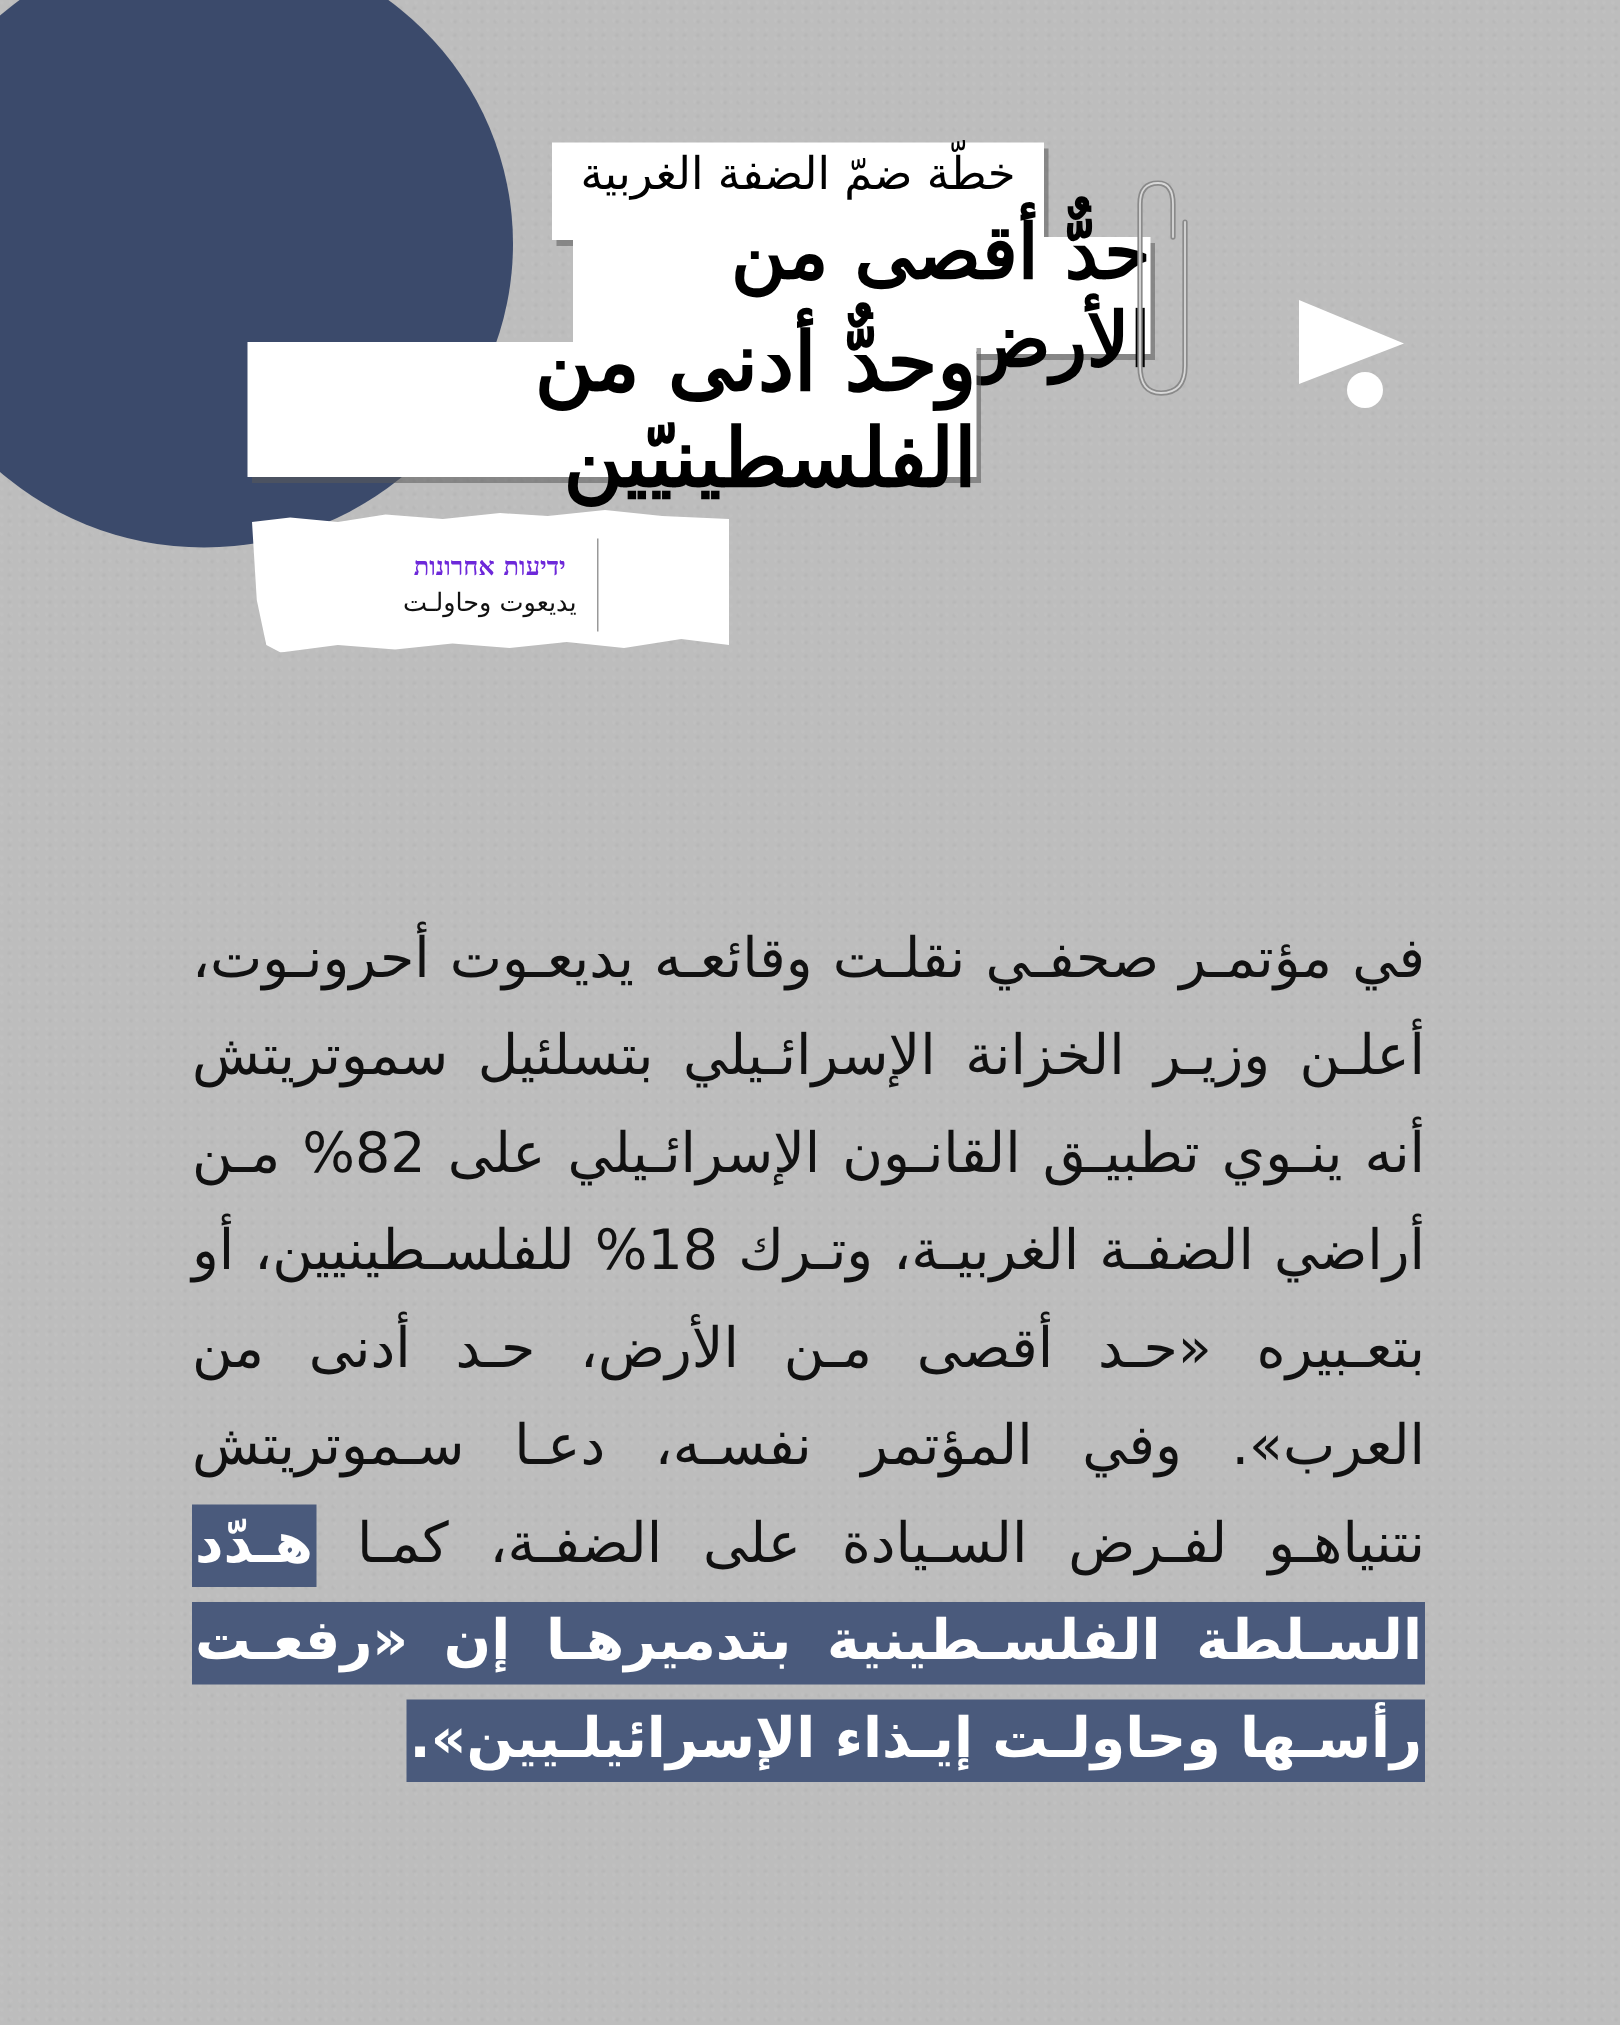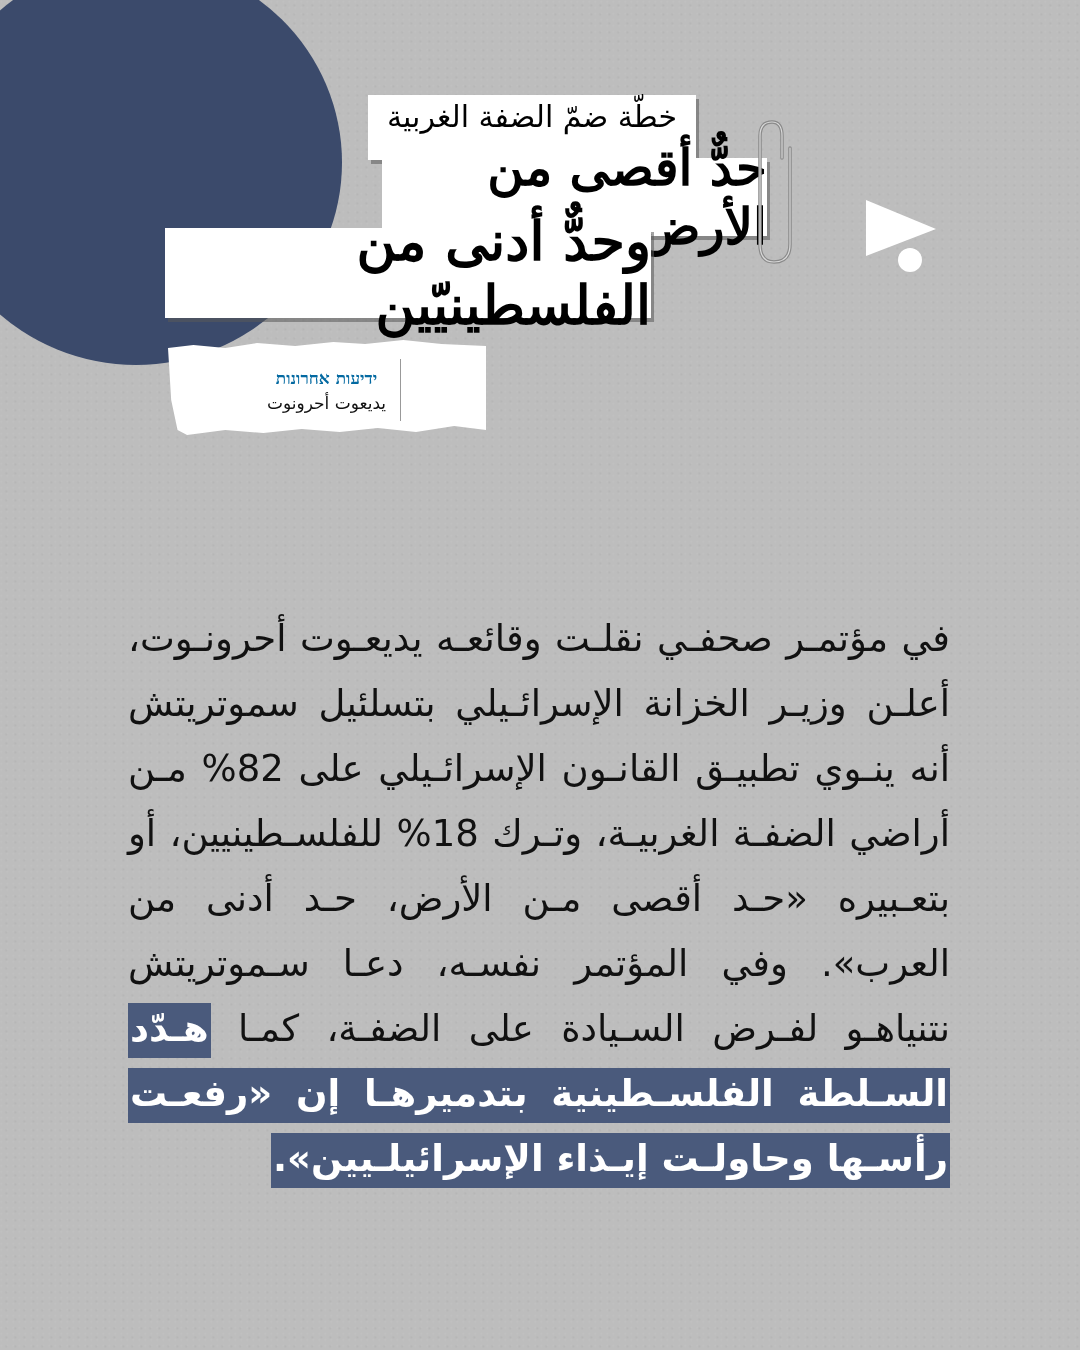--- a/index.html
+++ b/index.html
@@ -105,21 +105,21 @@
       font-family: "DejaVu Sans", sans-serif;
       font-size: 18px;
       color: #111;
       margin-top: 2px;
     }
     .yedioth-hebrew {
       direction: rtl;
       font-family: "DejaVu Serif", serif;
       font-weight: bold;
       font-size: 17px;
-      color: #0369a1;
+      color: #6d28d9;
     }
     .yedioth-arabic {
       direction: rtl;
       font-family: "DejaVu Sans", sans-serif;
       font-size: 17px;
       color: #111;
       margin-top: 4px;
     }
     .body-text {
       position: absolute;
@@ -165,18 +165,18 @@
 </svg>
 
 <svg class="play-icon" viewBox="0 0 74 80">
   <polygon points="2,2 72,31 2,58" fill="#ffffff"></polygon>
   <circle cx="46" cy="62" r="12" fill="#ffffff"></circle>
 </svg>
 
 <div class="sources-strip">
   <div class="source">
     <span class="yedioth-hebrew">ידיעות אחרונות</span>
-    <span class="yedioth-arabic">يديعوت أحرونوت</span>
+    <span class="yedioth-arabic">يديعوت وحاولـت</span>
   </div>
   <div class="source-divider"></div>
 </div>
 
 <p class="body-text"><span>في مؤتمـر صحفـي نقلـت وقائعـه يديعـوت أحرونـوت، أعلـن وزيـر الخزانة الإسرائـيلي بتسلئيل سموتريتش أنه ينـوي تطبيـق القانـون الإسرائـيلي على 82% مـن أراضي الضفـة الغربيـة، وتـرك 18% للفلسـطينيين، أو بتعـبيره «حـد أقصى مـن الأرض، حـد أدنى من العرب». وفي المؤتمر نفسـه، دعـا سـموتريتش نتنياهـو لفـرض السـيادة على الضفـة، كمـا </span><span class="highlight">هـدّد السـلطة الفلسـطينية بتدميرهـا إن «رفعـت رأسـها وحاولـت إيـذاء الإسرائيلـيين».</span></p>
 
 </body></html>

